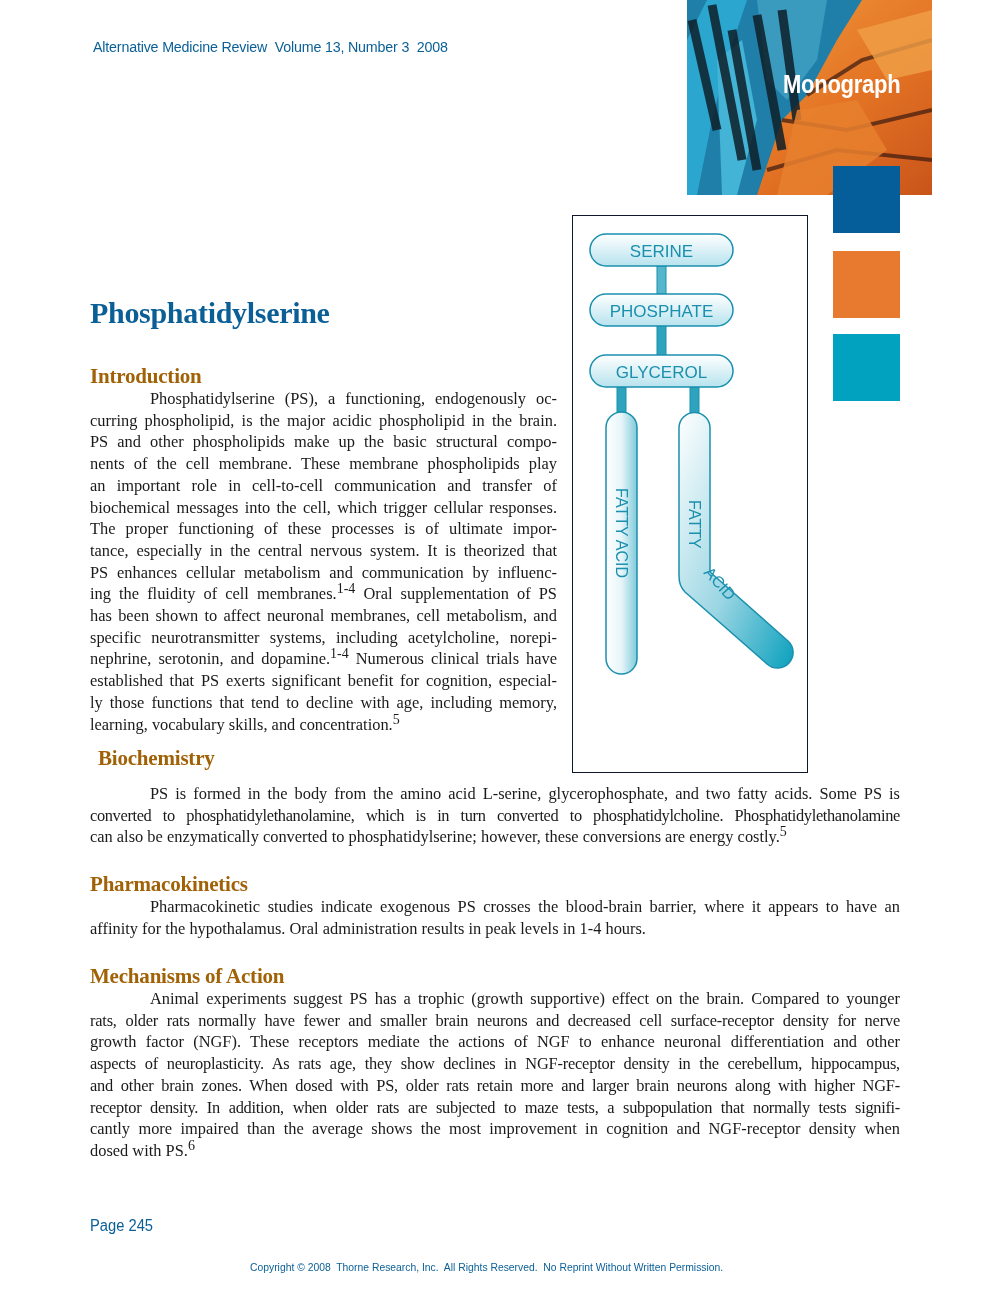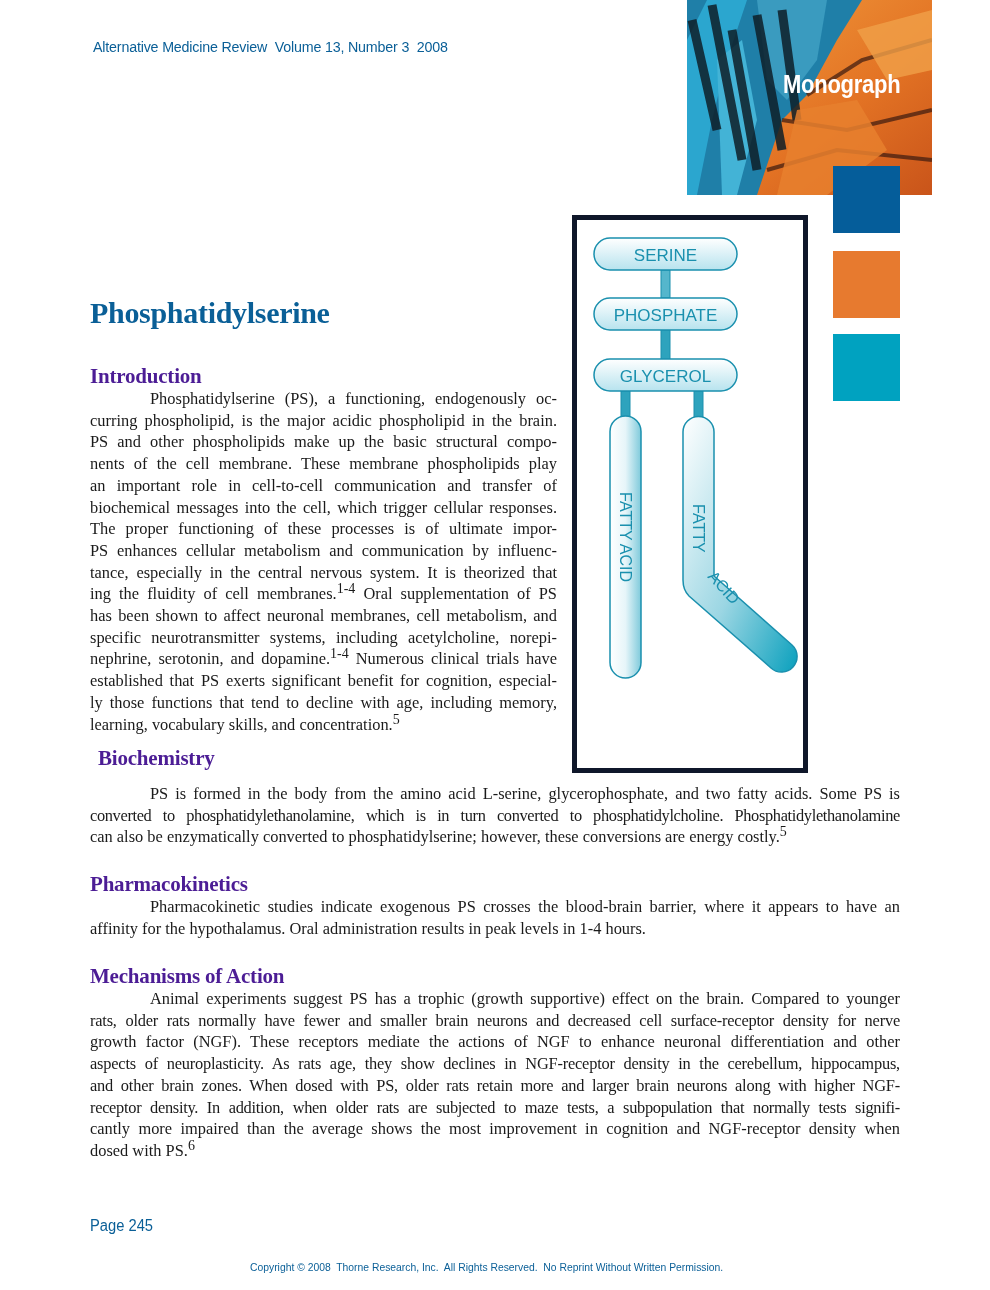--- a/index.html
+++ b/index.html
@@ -19,33 +19,33 @@
     font-family: "Liberation Sans", sans-serif; font-weight: bold; font-size: 25px; color: #ffffff;
     transform: scaleX(0.88); transform-origin: right top; letter-spacing: -0.3px;
   }
   .swatch { position: absolute; left: 833px; width: 67px; height: 67px; }
   .swatch.blue { top: 166px; background: #055d9a; }
   .swatch.orange { top: 251px; background: #e77a2f; }
   .swatch.teal { top: 334px; background: #00a2c0; }
 
   .figure-box {
     position: absolute; left: 572px; top: 215px; width: 236px; height: 558px;
-    border: 5px solid #0f172a; box-sizing: border-box; background: #fff;
+    border: 1px solid #0f172a; box-sizing: border-box; background: #fff;
   }
   .figure-box svg { position: absolute; left: 0; top: 0; }
   .fig-label { font-family: "Liberation Sans", sans-serif; fill: #1a90ae; }
 
   .title {
     position: absolute; left: 90px; top: 296px;
     font-family: "Liberation Serif", serif; font-weight: bold; font-size: 30px; color: #0a5f97;
     letter-spacing: -0.3px;
   }
   .section-heading {
     position: absolute; left: 90px;
-    font-family: "Liberation Serif", serif; font-weight: bold; font-size: 21px; color: #4c1d95;
+    font-family: "Liberation Serif", serif; font-weight: bold; font-size: 21px; color: #a16207;
     letter-spacing: -0.2px;
   }
   .body-text {
     position: absolute; left: 90px;
     font-family: "Liberation Serif", serif; font-size: 16.4px; line-height: 21.7px; color: #1a1a1a;
     text-align: justify; margin: 0;
   }
   .body-text.narrow { width: 467px; }
   .body-text.wide { width: 810px; }
   .body-text .line { display: block; text-align: justify; text-align-last: justify; white-space: nowrap; }
@@ -138,22 +138,22 @@
 
 <h2 class="section-heading" style="top:364px;margin:0;">Introduction</h2>
 <div class="body-text narrow" style="top:388px;">
   <span class="line indent">Phosphatidylserine (PS), a functioning, endogenously oc-</span>
   <span class="line">curring phospholipid, is the major acidic phospholipid in the brain.</span>
   <span class="line">PS and other phospholipids make up the basic structural compo-</span>
   <span class="line">nents of the cell membrane. These membrane phospholipids play</span>
   <span class="line">an important role in cell-to-cell communication and transfer of</span>
   <span class="line">biochemical messages into the cell, which trigger cellular responses.</span>
   <span class="line">The proper functioning of these processes is of ultimate impor-</span>
+  <span class="line">tance, especially in the central nervous system. It is theorized that</span>
   <span class="line">PS enhances cellular metabolism and communication by influenc-</span>
-  <span class="line">tance, especially in the central nervous system. It is theorized that</span>
   <span class="line"><span>ing the fluidity of cell membranes.</span><sup>1-4</sup><span> Oral supplementation of PS</span></span>
   <span class="line">has been shown to affect neuronal membranes, cell metabolism, and</span>
   <span class="line">specific neurotransmitter systems, including acetylcholine, norepi-</span>
   <span class="line"><span>nephrine, serotonin, and dopamine.</span><sup>1-4</sup><span> Numerous clinical trials have</span></span>
   <span class="line">established that PS exerts significant benefit for cognition, especial-</span>
   <span class="line">ly those functions that tend to decline with age, including memory,</span>
   <span class="line last"><span>learning, vocabulary skills, and concentration.</span><sup>5</sup></span>
 </div>
 
 <h2 class="section-heading" style="top:738px;margin:8px;">Biochemistry</h2>

